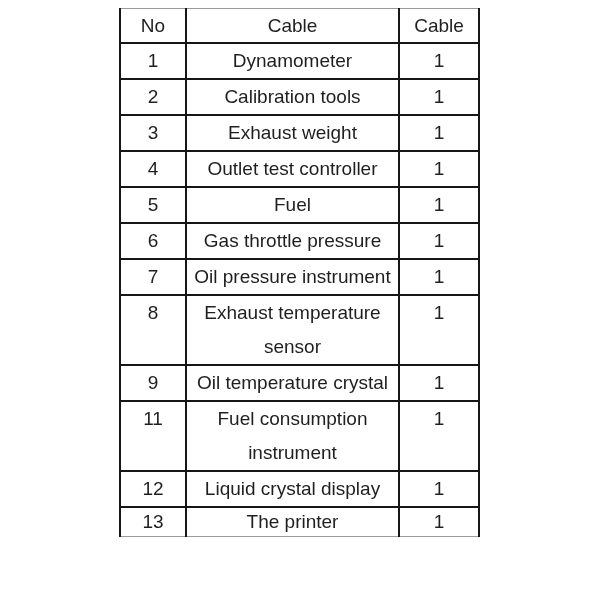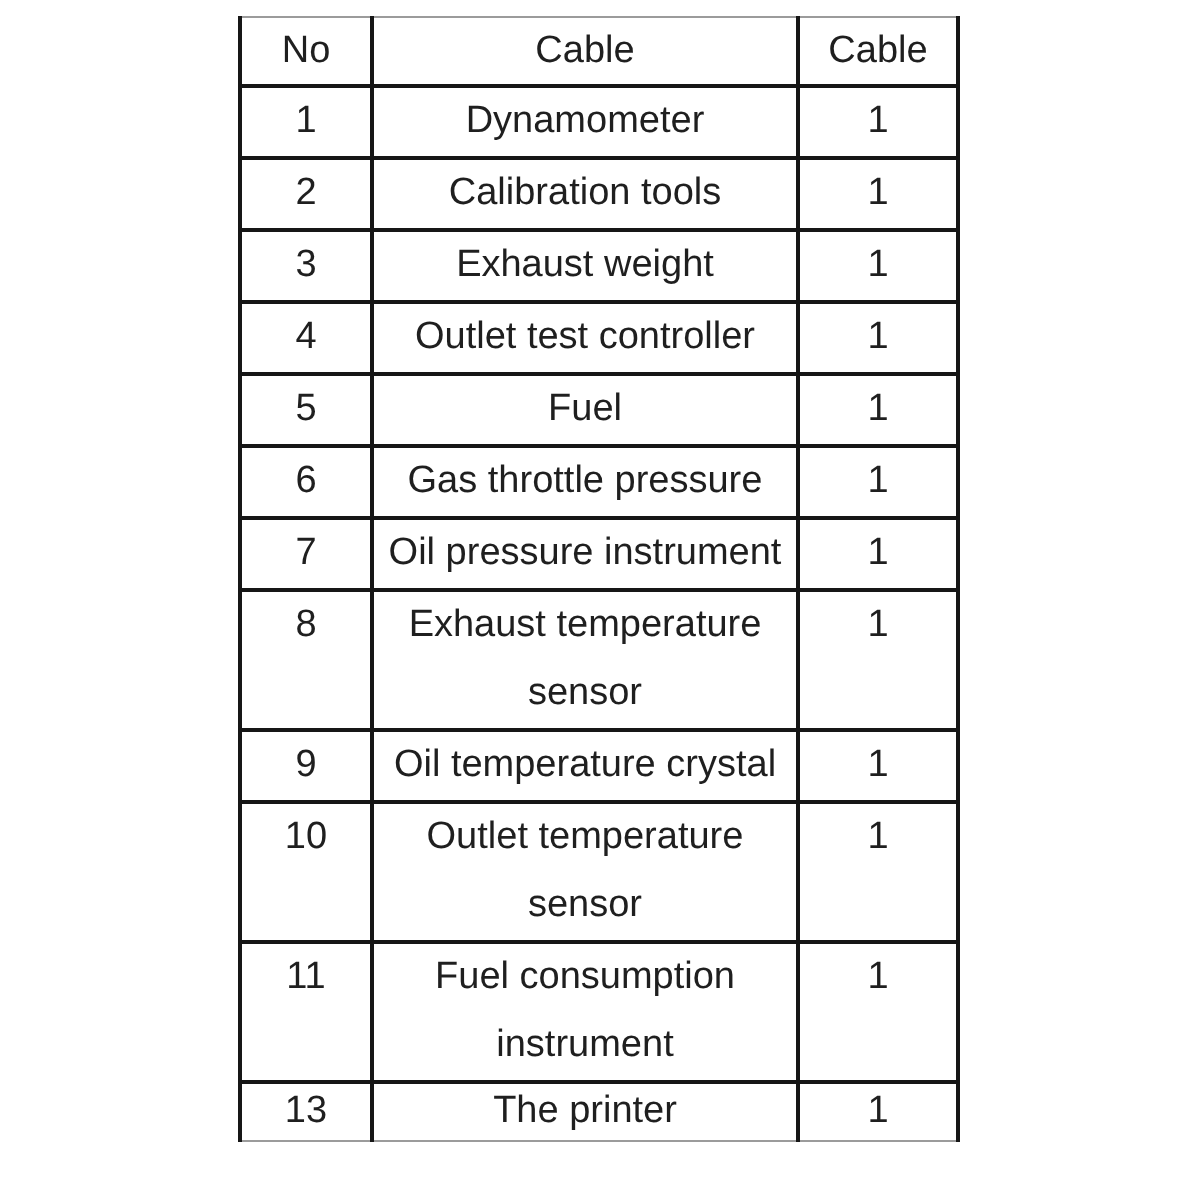--- a/index.html
+++ b/index.html
@@ -107,29 +107,28 @@
           <td>Exhaust temperature
 sensor</td>
           <td>1</td>
         </tr>
         <tr>
           <td>9</td>
           <td>Oil temperature crystal</td>
           <td>1</td>
         </tr>
         <tr>
-          <td>10</td>
-          <td>Outlet temperature
-sensor</td>
+          <td>11</td>
+          <td>Fuel consumption
+instrument</td>
           <td>1</td>
         </tr>
         <tr>
-          <td>11</td>
-          <td>Fuel consumption
-instrument</td>
+          <td>12</td>
+          <td>Liquid crystal display</td>
           <td>1</td>
         </tr>
         <tr>
           <td>13</td>
           <td>The printer</td>
           <td>1</td>
         </tr>
       </tbody>
   </table>
 </div>

